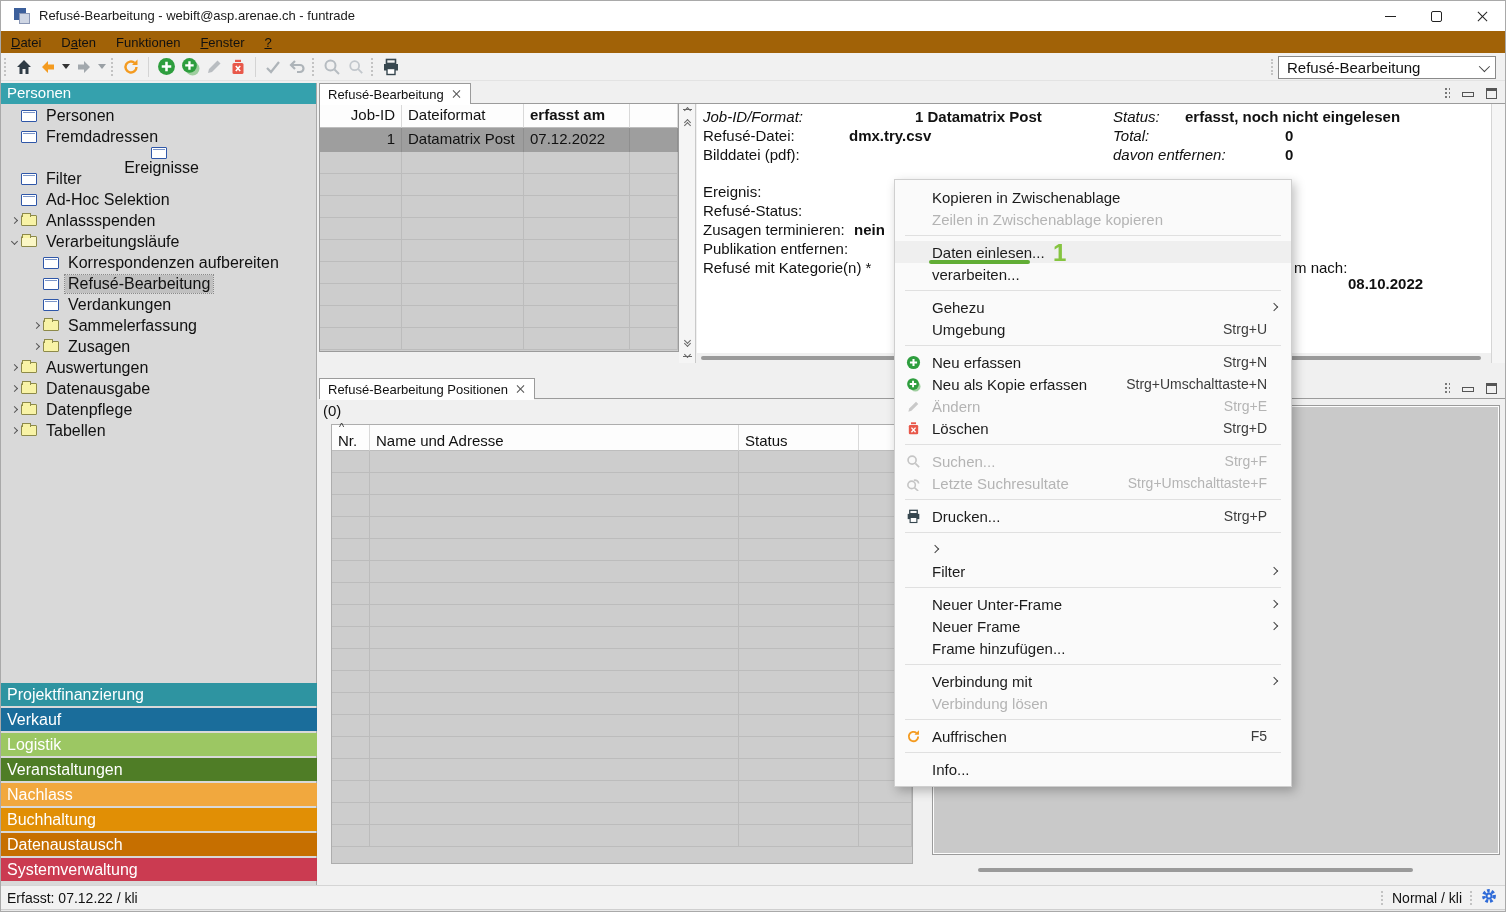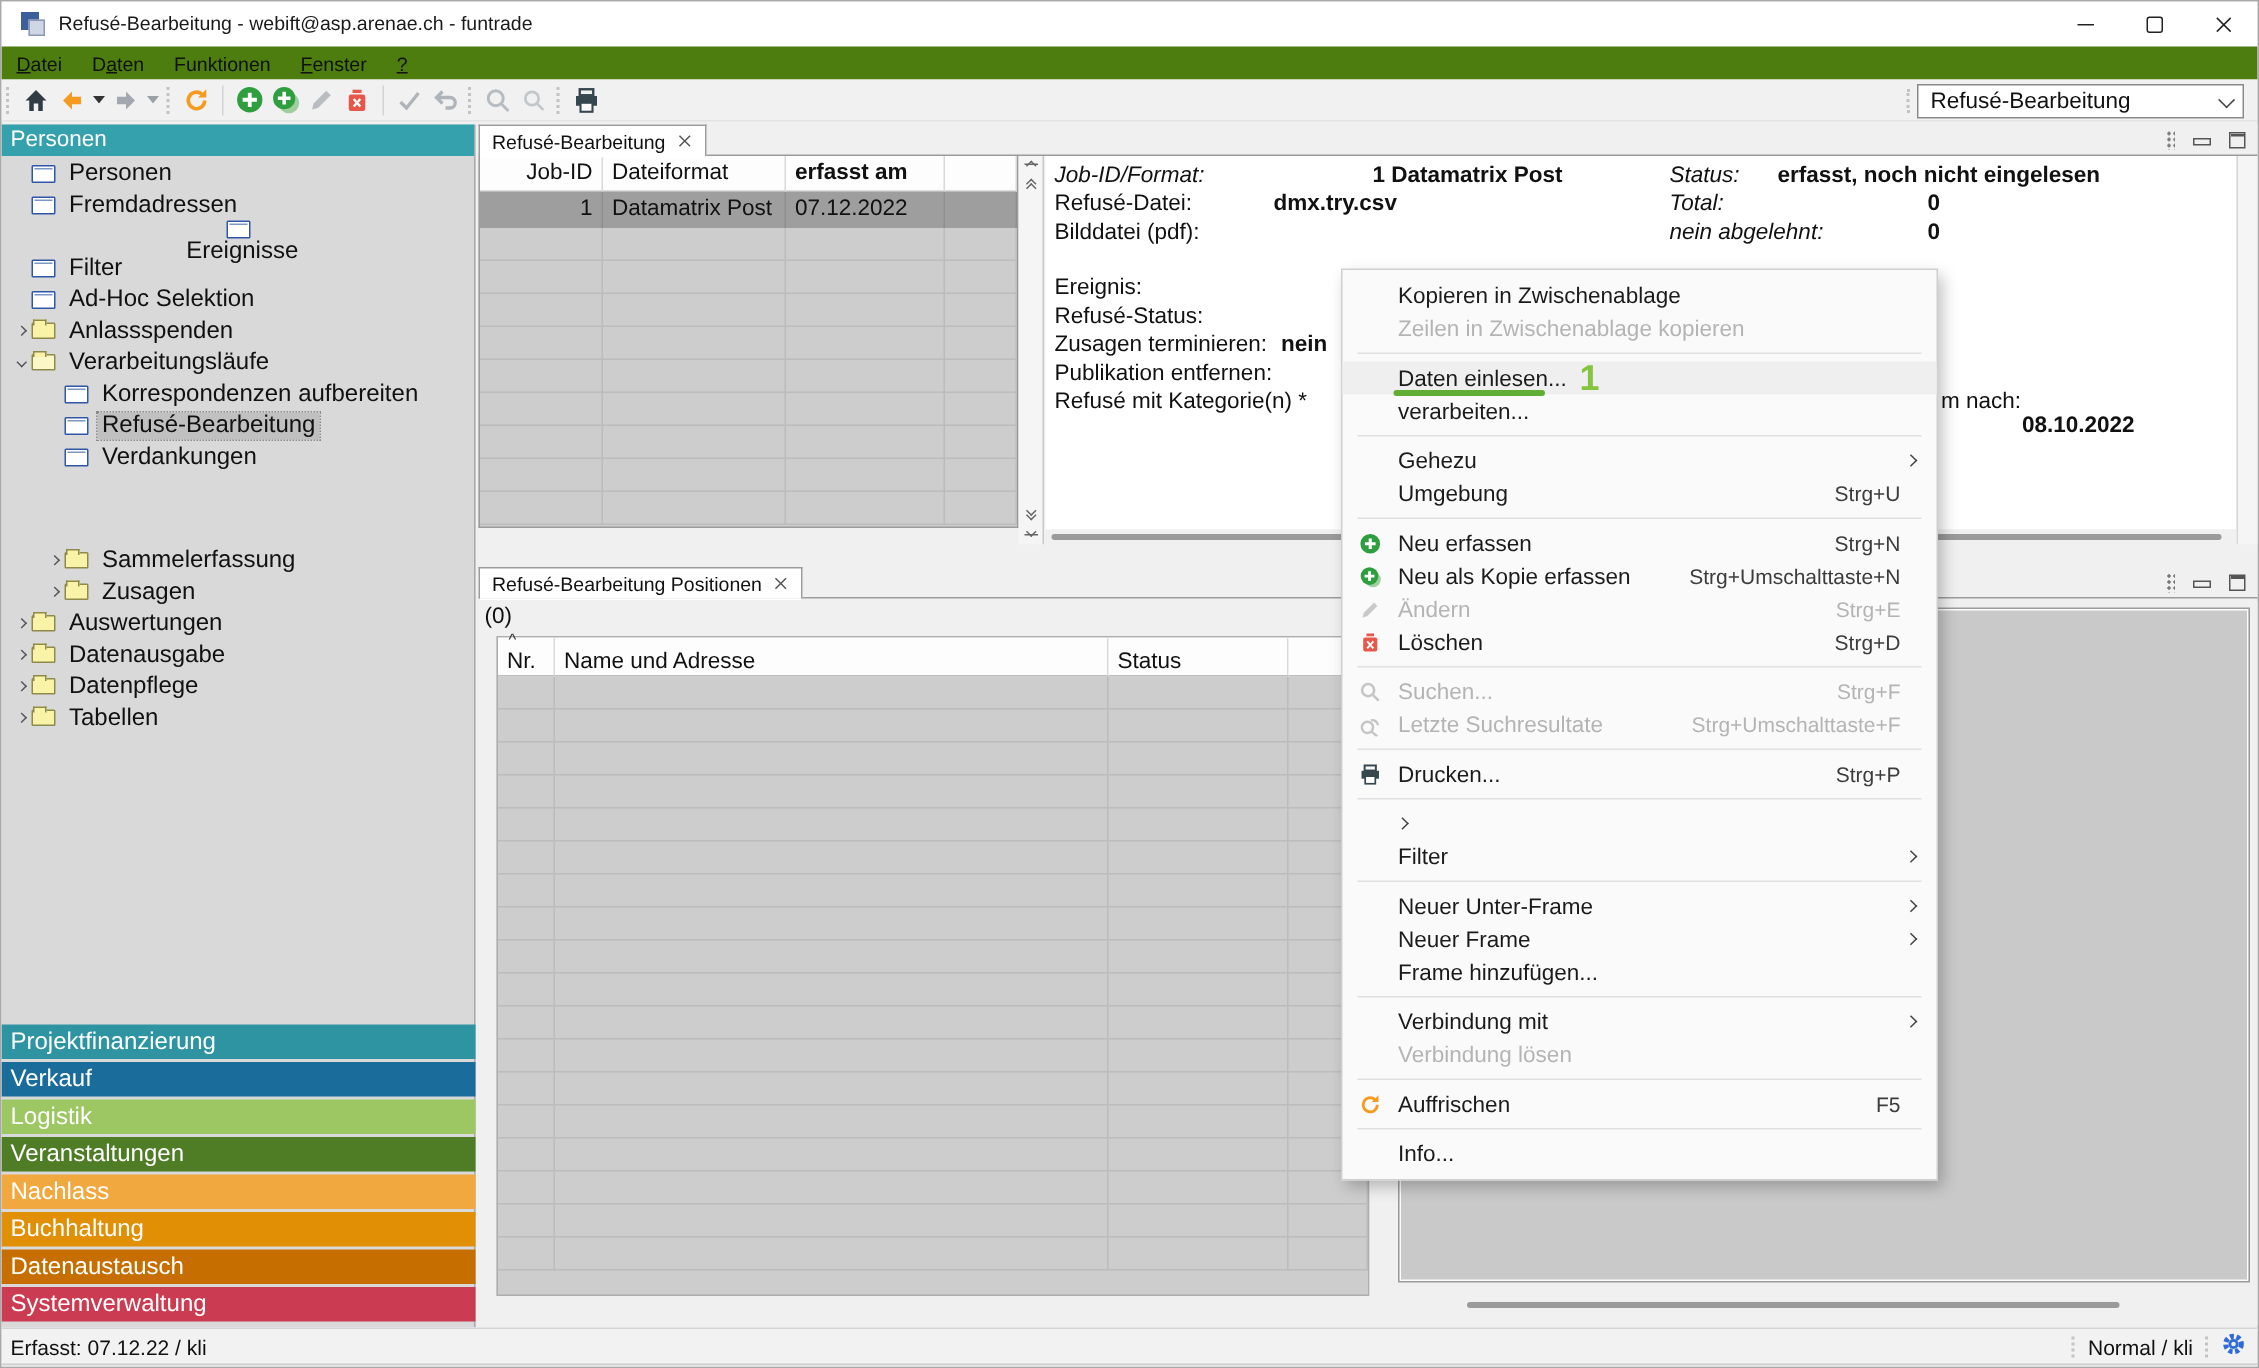--- a/index.html
+++ b/index.html
@@ -15,21 +15,21 @@
   #title-text { position:absolute; left:38px; top:7px; font-size:13px; color:#1a1a1a; }
   .win-btn { position:absolute; top:0; width:46px; height:30px; display:flex; align-items:center; justify-content:center; }
   #btn-min { right:92px; } #btn-max { right:46px; } #btn-close { right:0; }
   #btn-min i { width:11px; height:0; border-top:1px solid #222; display:block; }
   #btn-max i { width:11px; height:11px; border:1px solid #222; border-radius:2px; display:block; }
   #btn-close i { position:relative; width:13px; height:13px; display:block; }
   #btn-close i::before, #btn-close i::after { content:""; position:absolute; left:6px; top:0; width:1px; height:13px; background:#222; }
   #btn-close i::before { transform:rotate(45deg); } #btn-close i::after { transform:rotate(-45deg); }
 
   
-  #menubar { position:absolute; left:0; top:30px; width:100%; height:22px; background:#4d7c0f; display:flex; align-items:center; font-size:13px; }
+  #menubar { position:absolute; left:0; top:30px; width:100%; height:22px; background:#a16207; display:flex; align-items:center; font-size:13px; }
   .menu-top-item { padding:2px 10px; color:#111; }
   .menu-top-item u { text-decoration:underline; }
 
   
   #toolbar { position:absolute; left:0; top:52px; width:100%; height:28px; background:#f1f1f1; border-bottom:1px solid #e3e3e3; display:flex; align-items:center; }
   .tb-grip { width:5px; height:18px; margin:0 3px; border-left:2px dotted #c3c3c3; }
   .tb-sep  { width:1px; height:20px; background:#d4d4d4; margin:0 5px; }
   .tb-ico  { width:24px; height:24px; display:flex; align-items:center; justify-content:center; }
   #combo { position:absolute; right:9px; top:3px; width:218px; height:23px; background:#fff; border:1px solid #8a8a8a; display:flex; align-items:center; padding:0 8px; font-size:15px; }
   #combo .chev { margin-left:auto; width:8px; height:8px; border-right:1.6px solid #444; border-bottom:1.6px solid #444; transform:rotate(45deg) translateY(-2px); }
@@ -308,21 +308,21 @@
         <div class="tree-item selected" style="padding-left: 28px;">
           <span class="tchev"></span>
           <span class="ticon ti-doc"></span>
           <span class="tlabel">Refusé-Bearbeitung</span>
         </div>
         <div class="tree-item" style="padding-left: 28px;">
           <span class="tchev"></span>
           <span class="ticon ti-doc"></span>
           <span class="tlabel">Verdankungen</span>
         </div>
-        <div class="tree-item" style="padding-left: 28px; margin-top: 48px;">
+        <div class="tree-item" style="padding-left: 28px;">
           <span class="tchev">
             <span class="chev-r"></span>
           </span>
           <span class="ticon ti-folder"></span>
           <span class="tlabel">Sammelerfassung</span>
         </div>
         <div class="tree-item" style="padding-left: 28px; align-items: center;">
           <span class="tchev">
             <span class="chev-r"></span>
           </span>
@@ -478,21 +478,21 @@
     <span class="val-b" style="left:218px;top:4px;">1 Datamatrix Post</span>
     <span class="lbl-i" style="left:416px;top:4px;">Status:</span>
     <span class="val-b" style="left:488px;top:4px;">erfasst, noch nicht eingelesen</span>
 
     <span style="left:6px;top:23px;">Refusé-Datei:</span>
     <span class="val-b" style="left:152px;top:23px;">dmx.try.csv</span>
     <span class="lbl-i" style="left:416px;top:23px;">Total:</span>
     <span class="val-b" style="left:588px;top:23px;">0</span>
 
     <span style="left:6px;top:42px;">Bilddatei (pdf):</span>
-    <span class="lbl-i" style="left:416px;top:42px;">nein abgelehnt:</span>
+    <span class="lbl-i" style="left:416px;top:42px;">davon entfernen:</span>
     <span class="val-b" style="left:588px;top:42px;">0</span>
 
     <span style="left:6px;top:79px;">Ereignis:</span>
     <span style="left:6px;top:98px;">Refusé-Status:</span>
     <span style="left:6px;top:117px;">Zusagen terminieren:</span>
     <span class="val-b" style="left:157px;top:117px;">nein</span>
     <span style="left:6px;top:136px;">Publikation entfernen:</span>
     <span style="left:6px;top:155px;">Refusé mit Kategorie(n) *</span>
 
     <span style="left:597px;top:155px;">m nach:</span>

